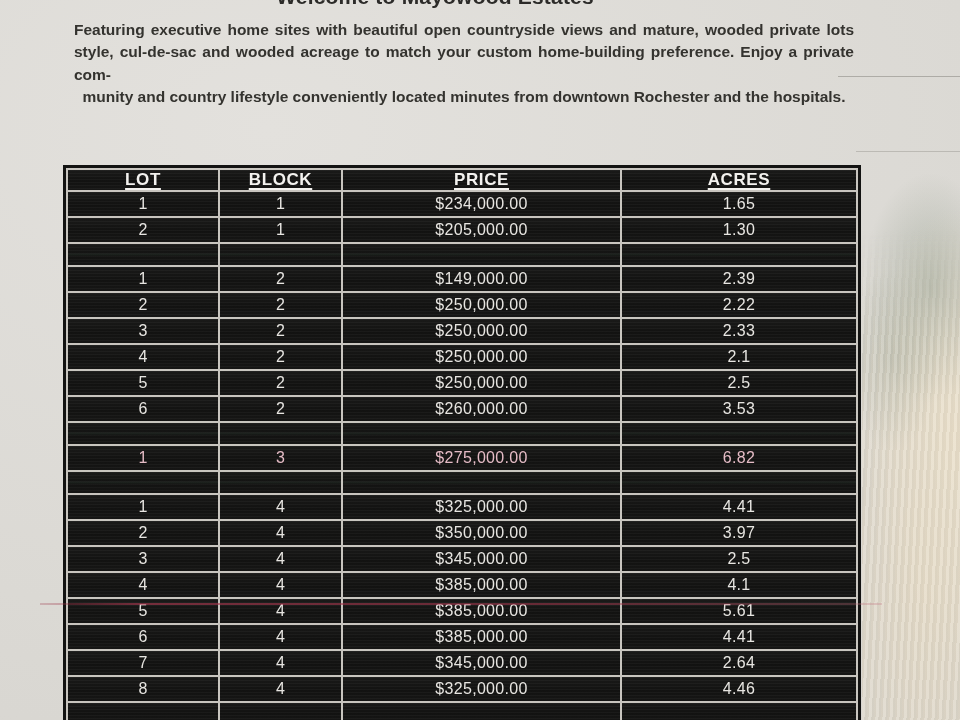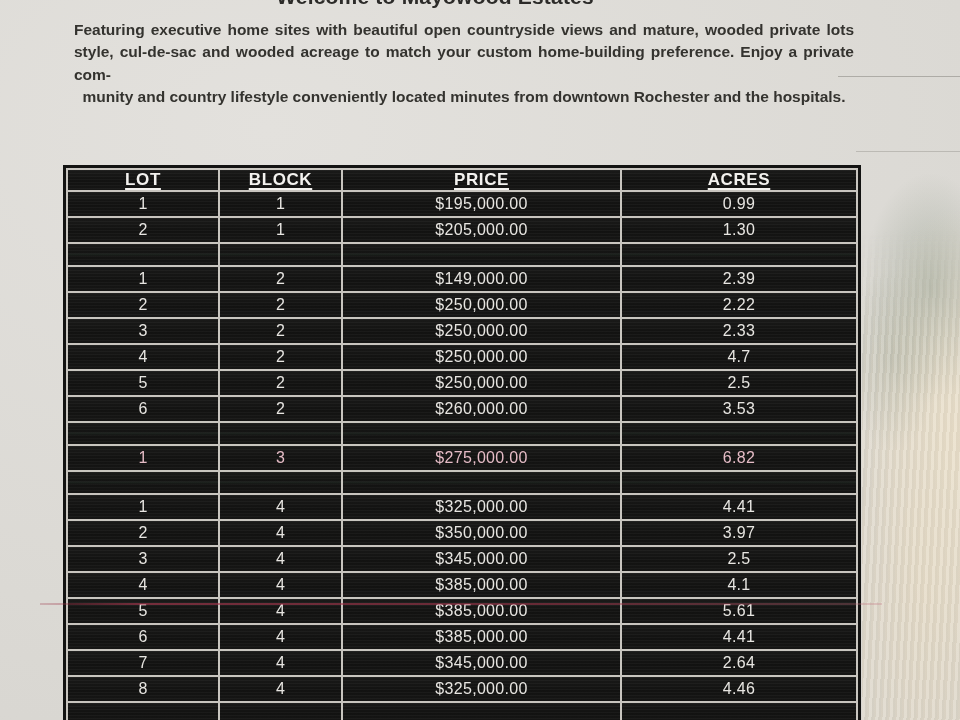--- a/index.html
+++ b/index.html
@@ -132,22 +132,22 @@
         <th>LOT</th>
         <th>BLOCK</th>
         <th>PRICE</th>
         <th>ACRES</th>
       </tr>
     </thead>
     <tbody id="lots-body">
         <tr>
           <td>1</td>
           <td>1</td>
-          <td>$195,000.00</td>
-          <td>0.99</td>
+          <td>$234,000.00</td>
+          <td>1.65</td>
         </tr>
         <tr>
           <td>2</td>
           <td>1</td>
           <td>$205,000.00</td>
           <td>1.30</td>
         </tr>
         <tr class="blank">
           <td></td>
           <td></td>
@@ -169,21 +169,21 @@
         <tr>
           <td>3</td>
           <td>2</td>
           <td>$250,000.00</td>
           <td>2.33</td>
         </tr>
         <tr>
           <td>4</td>
           <td>2</td>
           <td>$250,000.00</td>
-          <td>4.7</td>
+          <td>2.1</td>
         </tr>
         <tr>
           <td>5</td>
           <td>2</td>
           <td>$250,000.00</td>
           <td>2.5</td>
         </tr>
         <tr>
           <td>6</td>
           <td>2</td>

